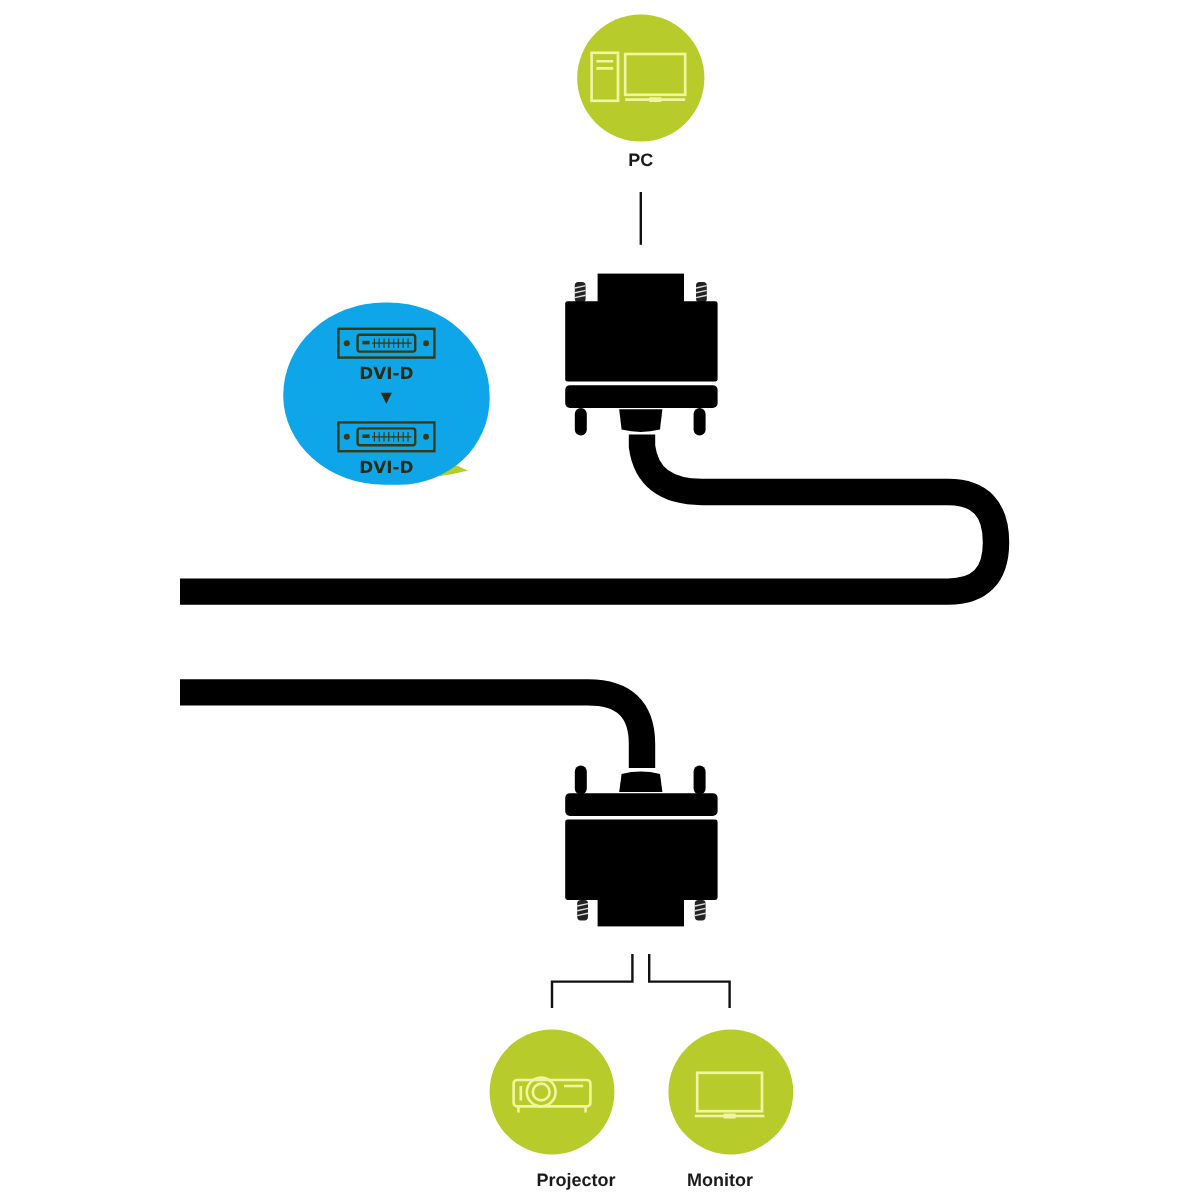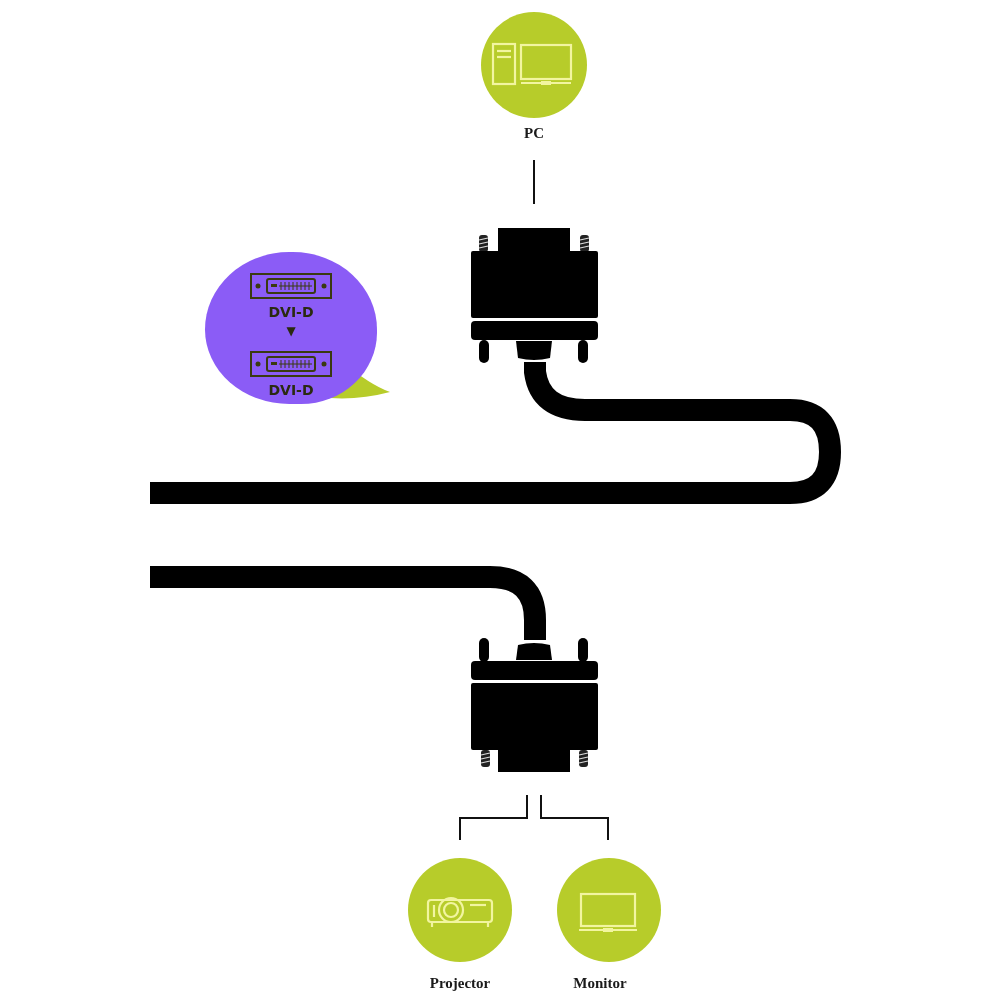--- a/index.html
+++ b/index.html
@@ -1,20 +1,20 @@
 <!DOCTYPE html>
 <html><head>
 <meta charset="utf-8">
 <style>
   html, body { margin: 0; padding: 0; background: #ffffff; }
   body { width: 1000px; height: 1000px; position: relative; overflow: hidden;
          font-family: "DejaVu Sans", sans-serif; }
   .abs { position: absolute; }
   .circle { border-radius: 50%; background: #b7cc2a; }
-  .label { position: absolute; font-family: Liberation Serif, serif; font-weight: bold;
+  .label { position: absolute; font-family: Liberation Sans, sans-serif; font-weight: bold;
            color: #1a1a1a; font-size: 15px; text-align: center; }
   .bubble-text { position: absolute; font-family: "DejaVu Sans", sans-serif; font-weight: bold;
            color: #2a2a10; font-size: 14px; text-align: center; width: 80px; }
   svg { position: absolute; left: 0; top: 0; }
 </style>
 </head>
 <body>
 
 <svg width="1000" height="1000" viewBox="0 0 1000 1000">
 
@@ -86,21 +86,21 @@
       <line x1="16" y1="39" x2="30" y2="39"></line>
       <line x1="16" y1="45" x2="30" y2="45"></line>
       <rect x="40" y="33" width="50" height="34"></rect>
       <line x1="40" y1="71" x2="90" y2="71"></line>
       <line x1="60" y1="71" x2="70" y2="71" stroke-width="4"></line>
     </g>
   </svg>
 </div>
 <div class="label" style="left:504px; top:125px; width:60px;">PC</div>
 
-<div class="abs" style="left:205px; top:252px; width:172px; height:152px; background:#8b5cf6; border-radius:50% 50% 45% 50% / 52% 52% 48% 50%;">
+<div class="abs" style="left:236px; top:252px; width:172px; height:152px; background:#0ea5e9; border-radius:50% 50% 45% 50% / 52% 52% 48% 50%;">
 
   <svg class="abs" style="left:44px; top:18px;" width="84" height="32" viewBox="0 0 84 32">
     <rect x="2" y="4" width="80" height="24" fill="none" stroke="#3a3a10" stroke-width="2"></rect>
     <circle cx="9" cy="16" r="2.5" fill="#3a3a10"></circle>
     <circle cx="75" cy="16" r="2.5" fill="#3a3a10"></circle>
     <rect x="18" y="9" width="48" height="14" rx="2" fill="none" stroke="#3a3a10" stroke-width="2"></rect>
     <rect x="22" y="14" width="6" height="3" fill="#3a3a10"></rect>
     <g stroke="#3a3a10" stroke-width="1">
       <line x1="32" y1="12" x2="32" y2="20"></line>
         <line x1="36" y1="12" x2="36" y2="20"></line>
@@ -143,21 +143,21 @@
       <rect x="20" y="42" width="64" height="22" rx="3"></rect>
       <circle cx="43" cy="52" r="12"></circle>
       <circle cx="43" cy="52" r="7"></circle>
       <line x1="26" y1="47" x2="26" y2="59"></line>
       <line x1="62" y1="47" x2="78" y2="47"></line>
       <line x1="24" y1="64" x2="24" y2="69"></line>
       <line x1="80" y1="64" x2="80" y2="69"></line>
     </g>
   </svg>
 </div>
-<div class="label" style="left:400px; top:975px; width:120px;">Projector</div>
+<div class="label" style="left:420px; top:975px; width:120px;">Projector</div>
 
 <div class="abs circle" style="left:557px; top:858px; width:104px; height:104px;">
   <svg width="104" height="104" viewBox="0 0 104 104">
     <g stroke="#f2f5a0" stroke-width="2.2" fill="none">
       <rect x="24" y="36" width="54" height="32"></rect>
       <line x1="22" y1="72" x2="80" y2="72"></line>
       <line x1="46" y1="72" x2="56" y2="72" stroke-width="4"></line>
     </g>
   </svg>
 </div>

